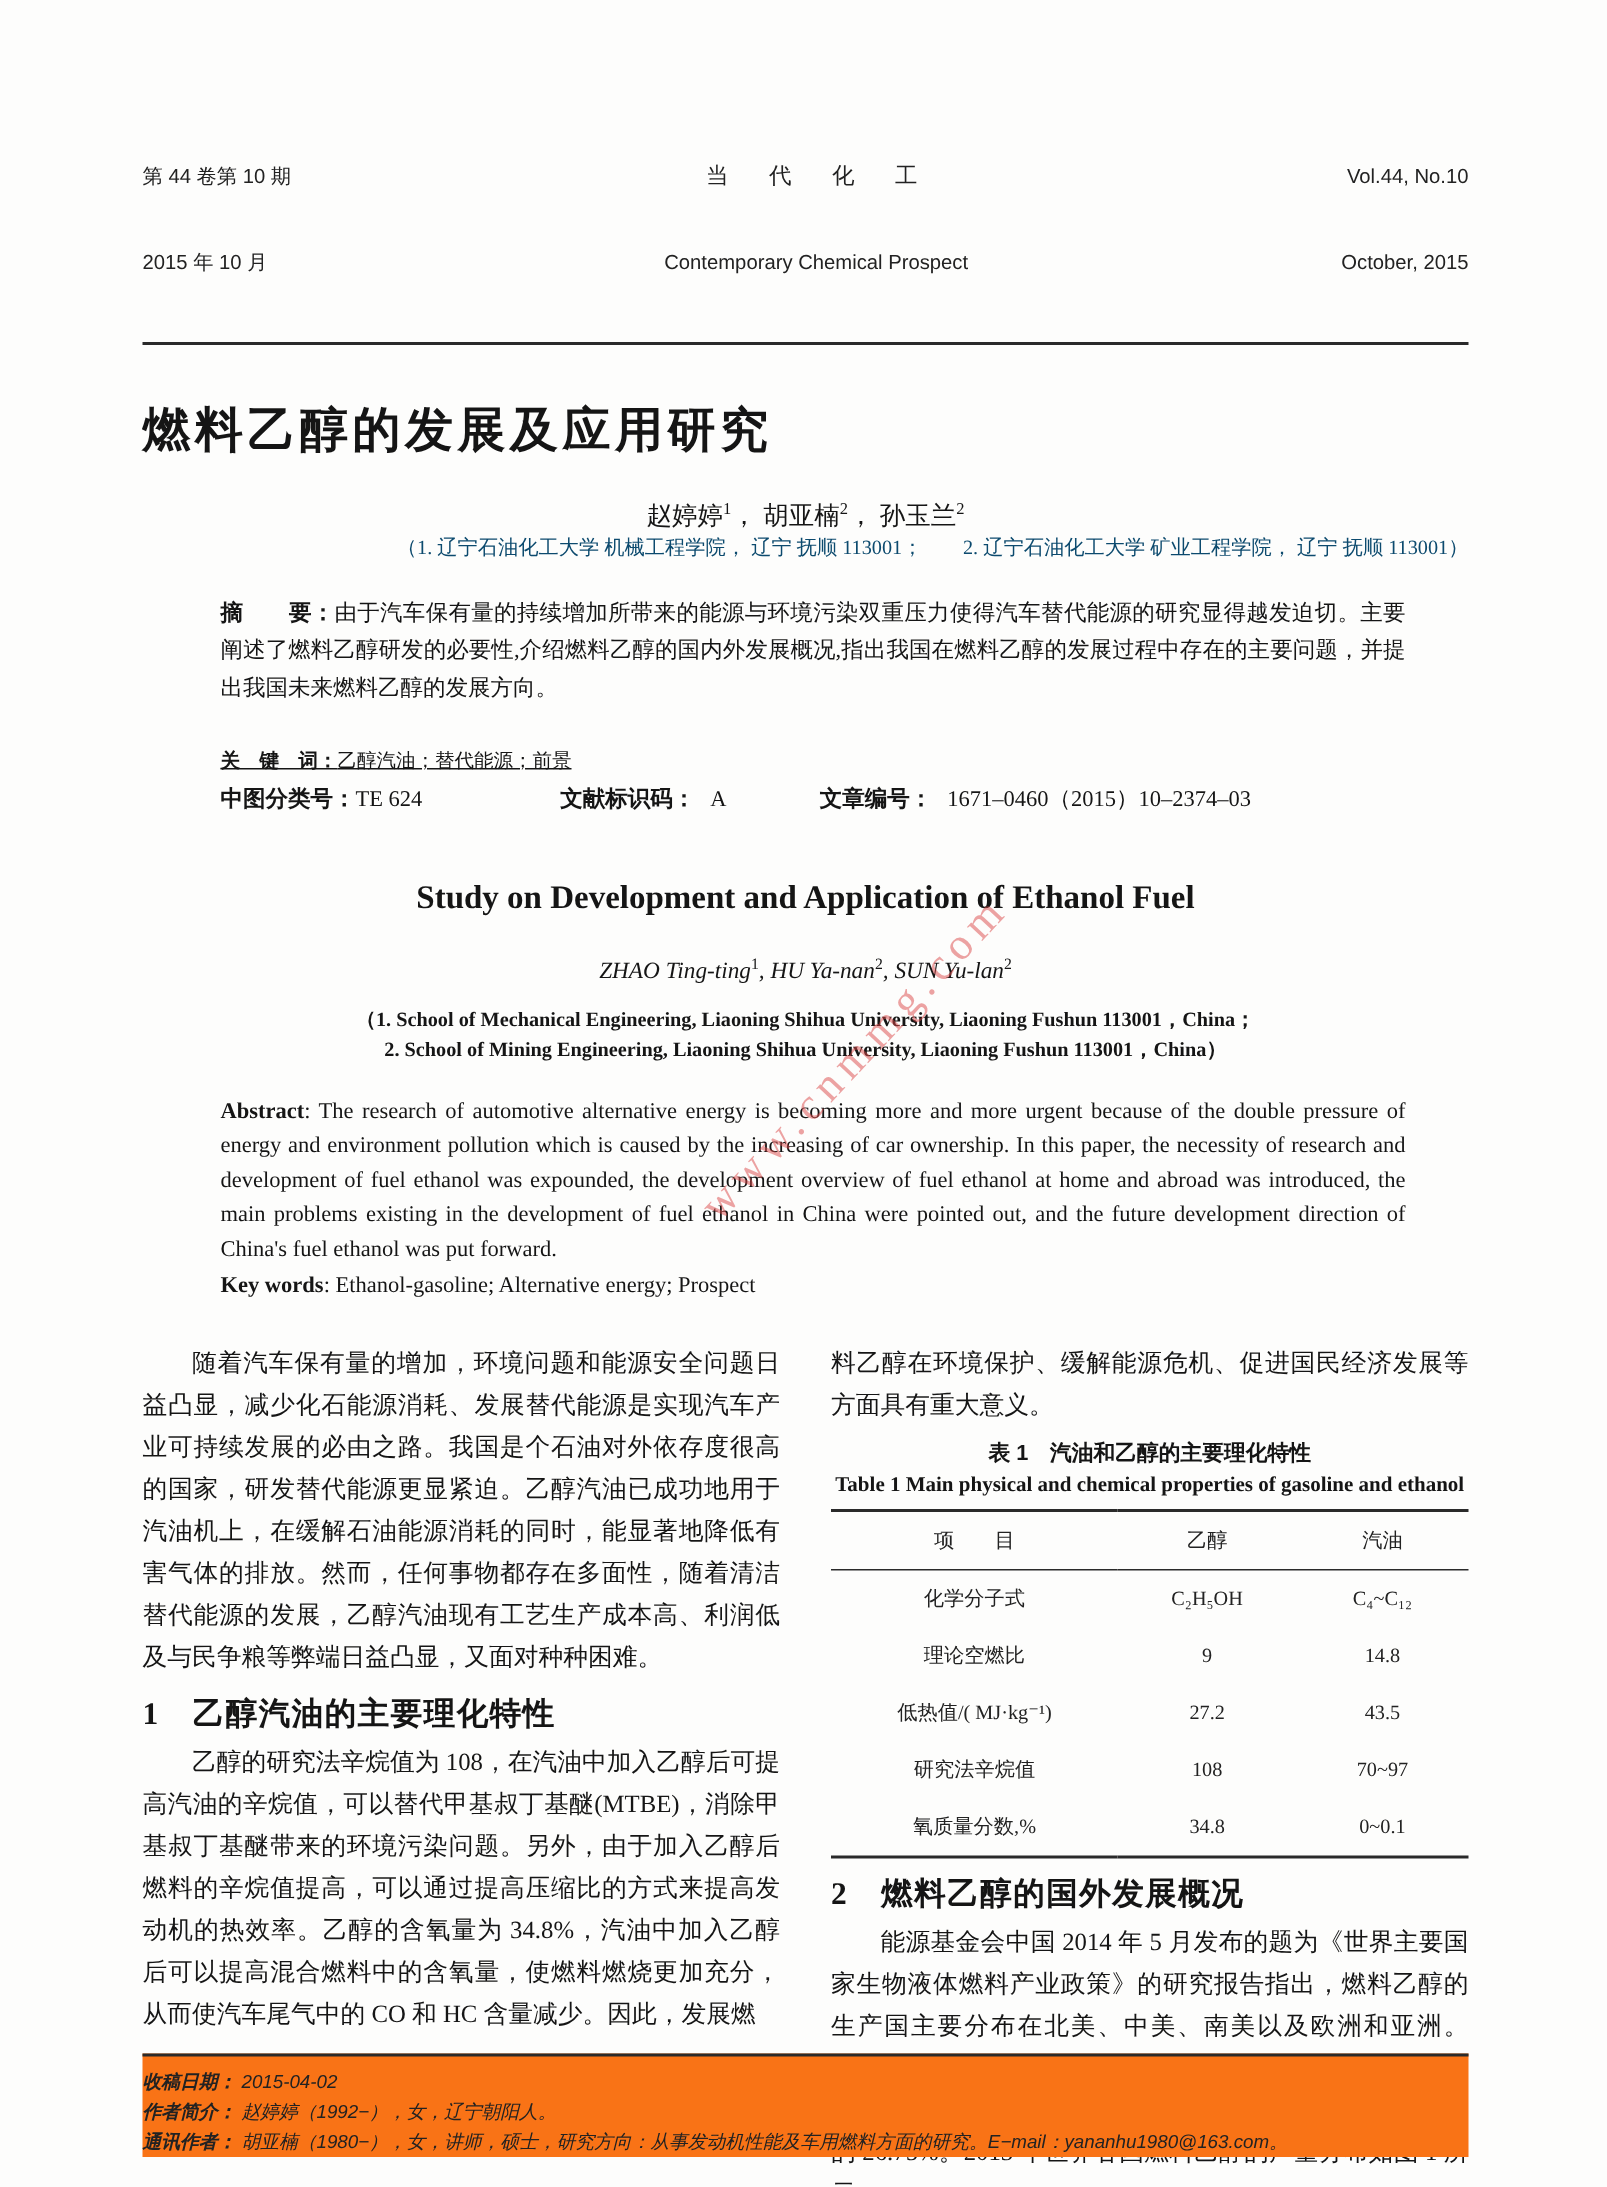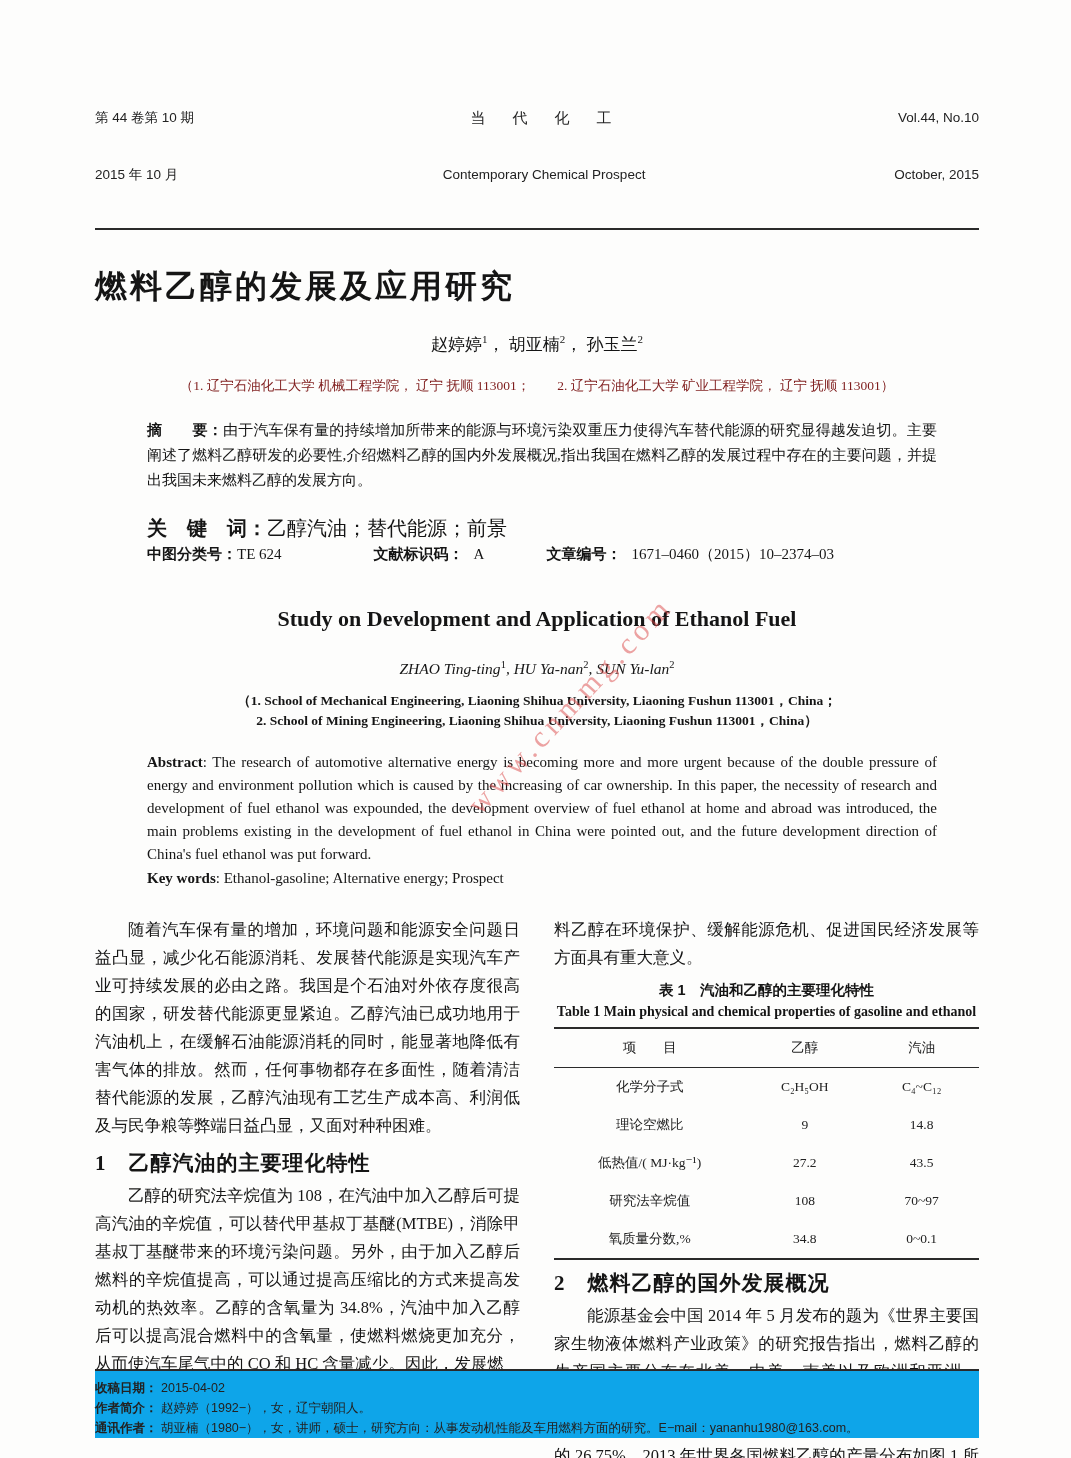--- a/index.html
+++ b/index.html
@@ -24,26 +24,26 @@
   .jheader .right { text-align:right; }
 
   
   .title-cn {
     margin-top:36px; text-align:left;
     font-family:"Liberation Sans","DejaVu Sans",sans-serif;
     font-weight:700; font-size:32px; line-height:40px; letter-spacing:3px;
   }
   .authors-cn { margin-top:22px; text-align:center; font-size:17px; line-height:22px; }
   .authors-cn sup { font-size:11px; }
-  .affil-cn { margin-top:20px; text-align:center; font-size:13.5px; line-height:19px; color:#7f1d1d; }
+  .affil-cn { margin-top:0; text-align:right; font-size:13.5px; line-height:19px; color:#0c4a6e; }
 
   
   .absblock { margin:22px 42px 0 52px; font-size:15px; line-height:25px; text-align:justify; }
   .boldlab { font-weight:700; font-family:"Liberation Sans","DejaVu Sans",sans-serif; }
-  .kwline { margin:22px 42px 0 52px; font-size:20px; line-height:26px; }
+  .kwline { margin:22px 42px 0 52px; font-size:13px; line-height:26px;text-decoration:underline; }
   .clcline { margin:0 42px 0 52px; font-size:15px; line-height:26px; display:flex; }
   .clcline .seg2 { margin-left:92px; }
   .clcline .seg3 { margin-left:62px; }
   .clcline .val { margin-left:10px; }
 
   
   .title-en { margin-top:38px; text-align:center; font-weight:700; font-size:22px; line-height:28px; }
   .authors-en { margin-top:22px; text-align:center; font-style:italic; font-size:15.5px; line-height:20px; }
   .authors-en sup { font-size:10.5px; font-style:normal; }
   .affil-en { margin-top:12px; text-align:center; font-size:13.5px; line-height:20px;font-weight:bold; }
@@ -71,23 +71,23 @@
     width:100%; border-collapse:collapse; margin-top:6px;
     border-top:2px solid #2a2a2a; border-bottom:2px solid #2a2a2a;
     font-size:13.5px; color:#222;
   }
   table.props th { font-weight:400; padding:5px 0; border-bottom:1px solid #2a2a2a; text-align:center; }
   table.props td { padding:5px 0; text-align:center; }
 
   
   .pfooter {
     position:absolute; left:95px; right:92px; bottom:20px;
-    background:#0ea5e9; border-top:2px solid #2a2a2a; padding-top:7px;
-    font-family:"Liberation Sans","DejaVu Sans",sans-serif;
-    font-size:12.5px; line-height:20px; color:#222;
+    background:#f97316; border-top:2px solid #2a2a2a; padding-top:7px;
+    font-family:"Liberation Sans","DejaVu Sans",sans-serif;
+    font-size:12.5px; line-height:20px; color:#222;font-style:italic;
   }
 
   
   .watermark {
     position:absolute; left:398px; top:688px; width:344px;
     transform:rotate(-47deg);
     font-size:30px; letter-spacing:5px;
     color:rgba(219,72,72,0.5);
     font-family:"Liberation Serif","DejaVu Serif",serif;
     pointer-events:none; text-align:center;

